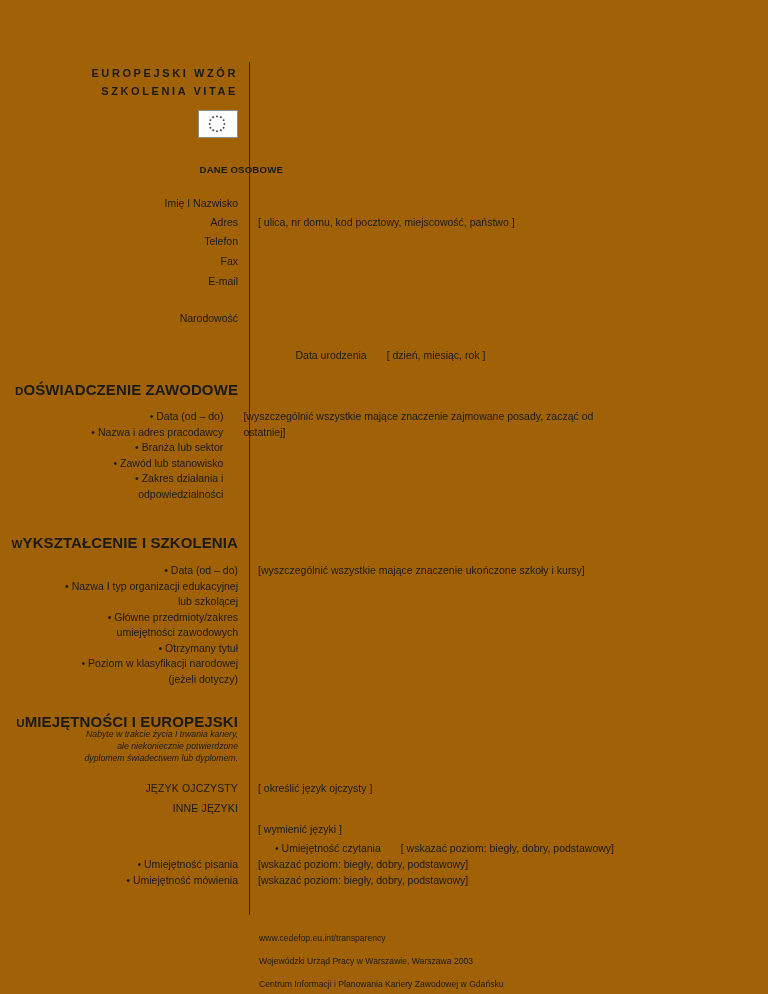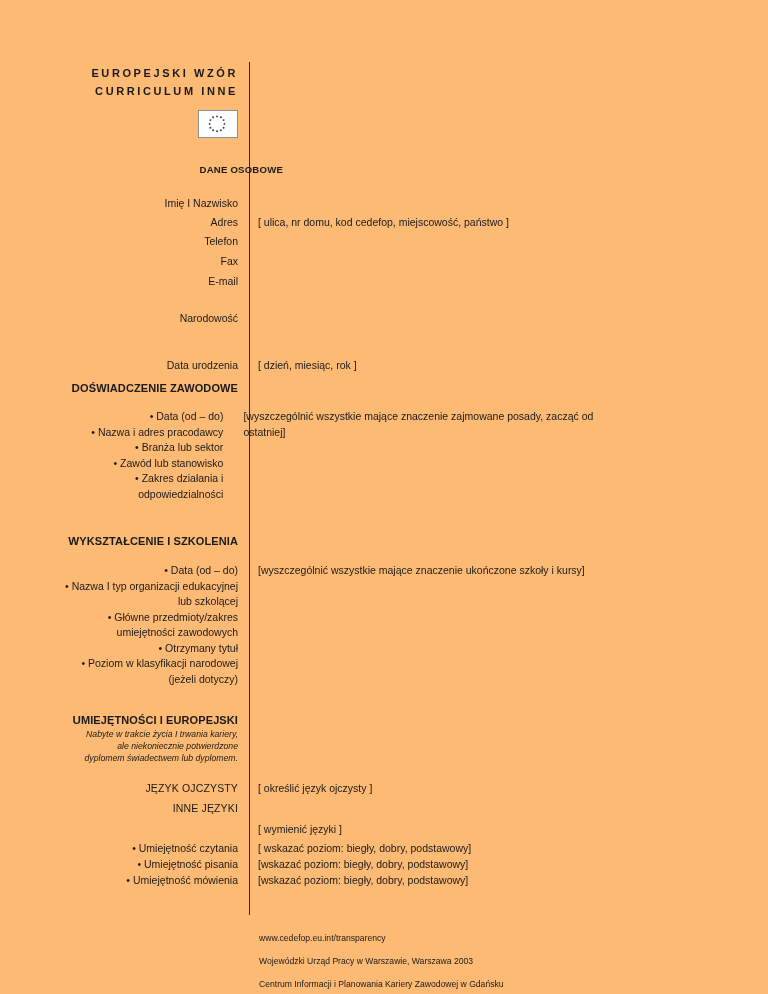--- a/index.html
+++ b/index.html
@@ -13,21 +13,21 @@
     font-family: "Liberation Sans", sans-serif;
     color: #1a1a1a;
     position: relative;
     overflow: hidden;
   }
 
   
   .page {
     position: absolute;
     inset: 0;
-    background: #fdba74;
+    background: #a16207;
   }
 
   
   .divider {
     position: absolute;
     left: 249px;
     top: 62px;
     width: 1px;
     height: 853px;
     background: #2b2b2b;
@@ -100,21 +100,21 @@
   .head-caps {
     font-size: 9.6px;
     letter-spacing: 0.2px;
   }
   
   .head-smallcaps {
     font-size: 11.6px;
     letter-spacing: 0.1px;
   }
   .head-smallcaps .sc {
-    font-size: 11px;
+    font-size: 15px;
   }
 
   .sub-italic {
     position: absolute;
     left: 0;
     width: 238px;
     text-align: right;
     font-size: 8.7px;
     font-style: italic;
     line-height: 11.8px;
@@ -137,21 +137,21 @@
 </style>
 </head>
 <body>
 
 <div class="page">
 
   <div class="divider"></div>
 
   <div class="doc-title">
     <div>EUROPEJSKI WZÓR</div>
-    <div>CURRICULUM INNE</div>
+    <div>SZKOLENIA VITAE</div>
   </div>
 
   <div class="emblem-wrap">
     <div class="emblem">
       <svg width="36" height="24" viewBox="0 0 36 24" aria-hidden="true">
         <g fill="#3b3b3b">
           <circle cx="18" cy="5.4" r="0.95"></circle>
           <circle cx="21.9" cy="6.2" r="0.95"></circle>
           <circle cx="24.6" cy="9.1" r="0.95"></circle>
           <circle cx="25.4" cy="12.9" r="0.95"></circle>
@@ -170,21 +170,21 @@
 
   <div class="sec-head head-caps" style="top:164px;padding-left:45px;">DANE OSOBOWE</div>
 
   <div class="row" style="top:196px;">
     <div class="lbl">Imię I Nazwisko</div>
     <div class="val"></div>
   </div>
 
   <div class="row" style="top:215px;">
     <div class="lbl">Adres</div>
-    <div class="val">[ ulica, nr domu, kod cedefop, miejscowość, państwo ]</div>
+    <div class="val">[ ulica, nr domu, kod pocztowy, miejscowość, państwo ]</div>
   </div>
 
   <div class="row" style="top:234px;">
     <div class="lbl">Telefon</div>
     <div class="val"></div>
   </div>
 
   <div class="row" style="top:254px;">
     <div class="lbl">Fax</div>
     <div class="val"></div>
@@ -193,21 +193,21 @@
   <div class="row" style="top:274px;">
     <div class="lbl">E-mail</div>
     <div class="val"></div>
   </div>
 
   <div class="row" style="top:311px;">
     <div class="lbl">Narodowość</div>
     <div class="val"></div>
   </div>
 
-  <div class="row" style="top:358px;">
+  <div class="row" style="top:348px;justify-content:center;">
     <div class="lbl">Data urodzenia</div>
     <div class="val">[ dzień, miesiąc, rok ]</div>
   </div>
 
   <div class="sec-head head-smallcaps" style="top:381px;">
     <span>D</span><span class="sc">OŚWIADCZENIE ZAWODOWE</span>
   </div>
 
   <div class="row" style="top:409px;">
     <div class="lbl">• Data (od – do)
@@ -251,21 +251,21 @@
   <div class="row" style="top:781px;">
     <div class="lbl lbl-caps">JĘZYK OJCZYSTY</div>
     <div class="val">[ określić język ojczysty ]</div>
   </div>
 
   <div class="row" style="top:822px;">
     <div class="lbl"></div>
     <div class="val">[ wymienić języki ]</div>
   </div>
 
-  <div class="row" style="top:841px;">
+  <div class="row" style="top:841px;justify-content:flex-end;">
     <div class="lbl">• Umiejętność czytania</div>
     <div class="val">[ wskazać poziom: biegły, dobry, podstawowy]</div>
   </div>
 
   <div class="row" style="top:857px;">
     <div class="lbl">• Umiejętność pisania</div>
     <div class="val">[wskazać poziom: biegły, dobry, podstawowy]</div>
   </div>
 
   <div class="row" style="top:873px;">

